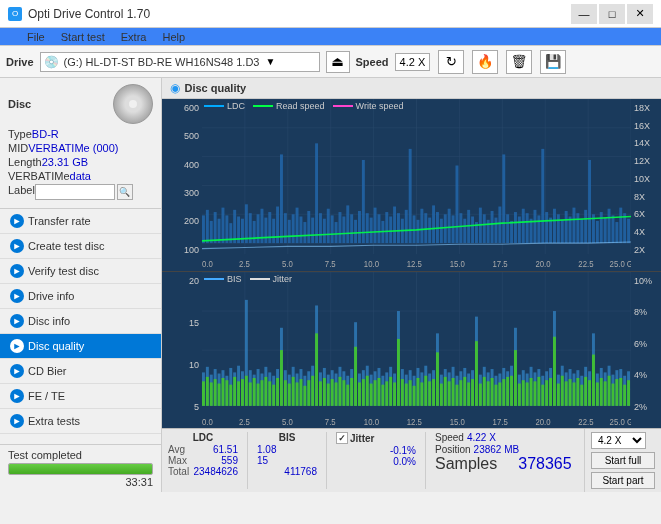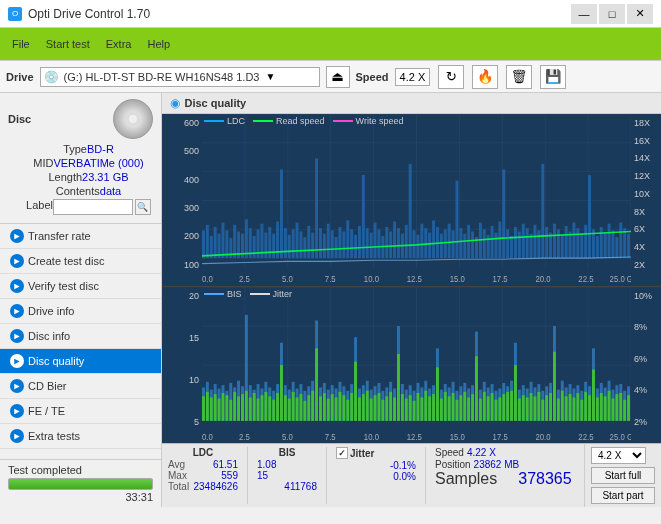--- a/index.html
+++ b/index.html
@@ -7,21 +7,21 @@
     
     
     .titlebar { background: #fff; display: flex; align-items: center; justify-content: space-between; padding: 4px 8px; border-bottom: 1px solid #ccc; height: 28px; }
     .titlebar-left { display: flex; align-items: center; gap: 6px; }
     .titlebar-icon { width: 14px; height: 14px; background: #2196F3; border-radius: 2px; display: flex; align-items: center; justify-content: center; color: white; font-size: 8px; }
     .titlebar-title { font-size: 12px; color: #333; }
     .titlebar-controls { display: flex; gap: 2px; }
     .titlebar-btn { width: 26px; height: 20px; border: none; background: #e0e0e0; cursor: pointer; font-size: 11px; display: flex; align-items: center; justify-content: center; }
     
     
-    .menubar { background: #84cc16; display: flex; align-items: center; padding: 2px 4px; border-bottom: 1px solid #ccc; height: 33px; }
+    .menubar { background: #3b82f6; display: flex; align-items: center; padding: 2px 19px; border-bottom: 1px solid #ccc; height: 18px; }
     .menu-item { padding: 2px 8px; cursor: pointer; font-size: 11px; color: #333; }
     
     
     .drivebar { background: #f5f5f5; display: flex; align-items: center; padding: 3px 6px; border-bottom: 1px solid #ccc; height: 32px; gap: 6px; }
     .drivebar-label { font-size: 11px; color: #333; font-weight: bold; }
     .drive-select { display: flex; align-items: center; background: white; border: 1px solid #aaa; padding: 2px 4px; gap: 4px; flex: 1; max-width: 280px; }
     .drive-icon { color: #555; font-size: 12px; }
     .drive-name { font-size: 11px; color: #333; }
     .drive-dropdown { background: none; border: none; cursor: pointer; font-size: 10px; padding: 0 2px; }
     .eject-btn { width: 24px; height: 22px; background: white; border: 1px solid #aaa; cursor: pointer; display: flex; align-items: center; justify-content: center; }
@@ -34,21 +34,21 @@
     
     
     .sidebar { width: 162px; background: #f0f0f0; border-right: 1px solid #ccc; display: flex; flex-direction: column; flex-shrink: 0; }
     
     
     .disc-panel { padding: 6px 8px; border-bottom: 1px solid #ccc; }
     .disc-header { display: flex; align-items: center; justify-content: space-between; margin-bottom: 4px; }
     .disc-title { font-size: 11px; font-weight: bold; color: #333; }
     .disc-icon { width: 40px; height: 40px; background: radial-gradient(circle, #ddd 30%, #aaa 70%, #888 100%); border-radius: 50%; border: 1px solid #999; position: relative; display: flex; align-items: center; justify-content: center; }
     .disc-hole { width: 8px; height: 8px; background: #f0f0f0; border-radius: 50%; }
-    .disc-row { display: flex; justify-content: center; margin-bottom: 2px; margin-left: 16px; }
+    .disc-row { display: flex; justify-content: flex-start; margin-bottom: 2px; }
     .disc-key { color: #333; font-size: 11px; }
     .disc-val { color: #0000cc; font-size: 11px; }
     .label-input { display: flex; gap: 2px; align-items: center; }
     .label-box { border: 1px solid #aaa; width: 80px; height: 16px; background: white; }
     .label-btn { width: 16px; height: 16px; background: #f0f0f0; border: 1px solid #aaa; cursor: pointer; display: flex; align-items: center; justify-content: center; font-size: 9px; }
     
     
     .nav-item { padding: 5px 10px; cursor: pointer; font-size: 11px; color: #333; display: flex; align-items: center; gap: 4px; border-bottom: 1px solid #ddd; }
     .nav-item.active { background: #0078d7; color: white; }
     .nav-icon { width: 14px; height: 14px; border-radius: 50%; display: flex; align-items: center; justify-content: center; font-size: 9px; flex-shrink: 0; }
@@ -156,21 +156,21 @@
       </div>
       <div class="disc-row">
         <span class="disc-key">MID</span>
         <span class="disc-val">VERBATIMe (000)</span>
       </div>
       <div class="disc-row">
         <span class="disc-key">Length</span>
         <span class="disc-val">23.31 GB</span>
       </div>
       <div class="disc-row">
-        <span class="disc-key">Contents</span>
+        <span class="disc-key">VERBATIMe</span>
         <span class="disc-val">data</span>
       </div>
       <div class="disc-row">
         <span class="disc-key">Label</span>
         <div class="label-input">
           <div class="label-box"></div>
           <button class="label-btn">🔍</button>
         </div>
       </div>
     </div>

